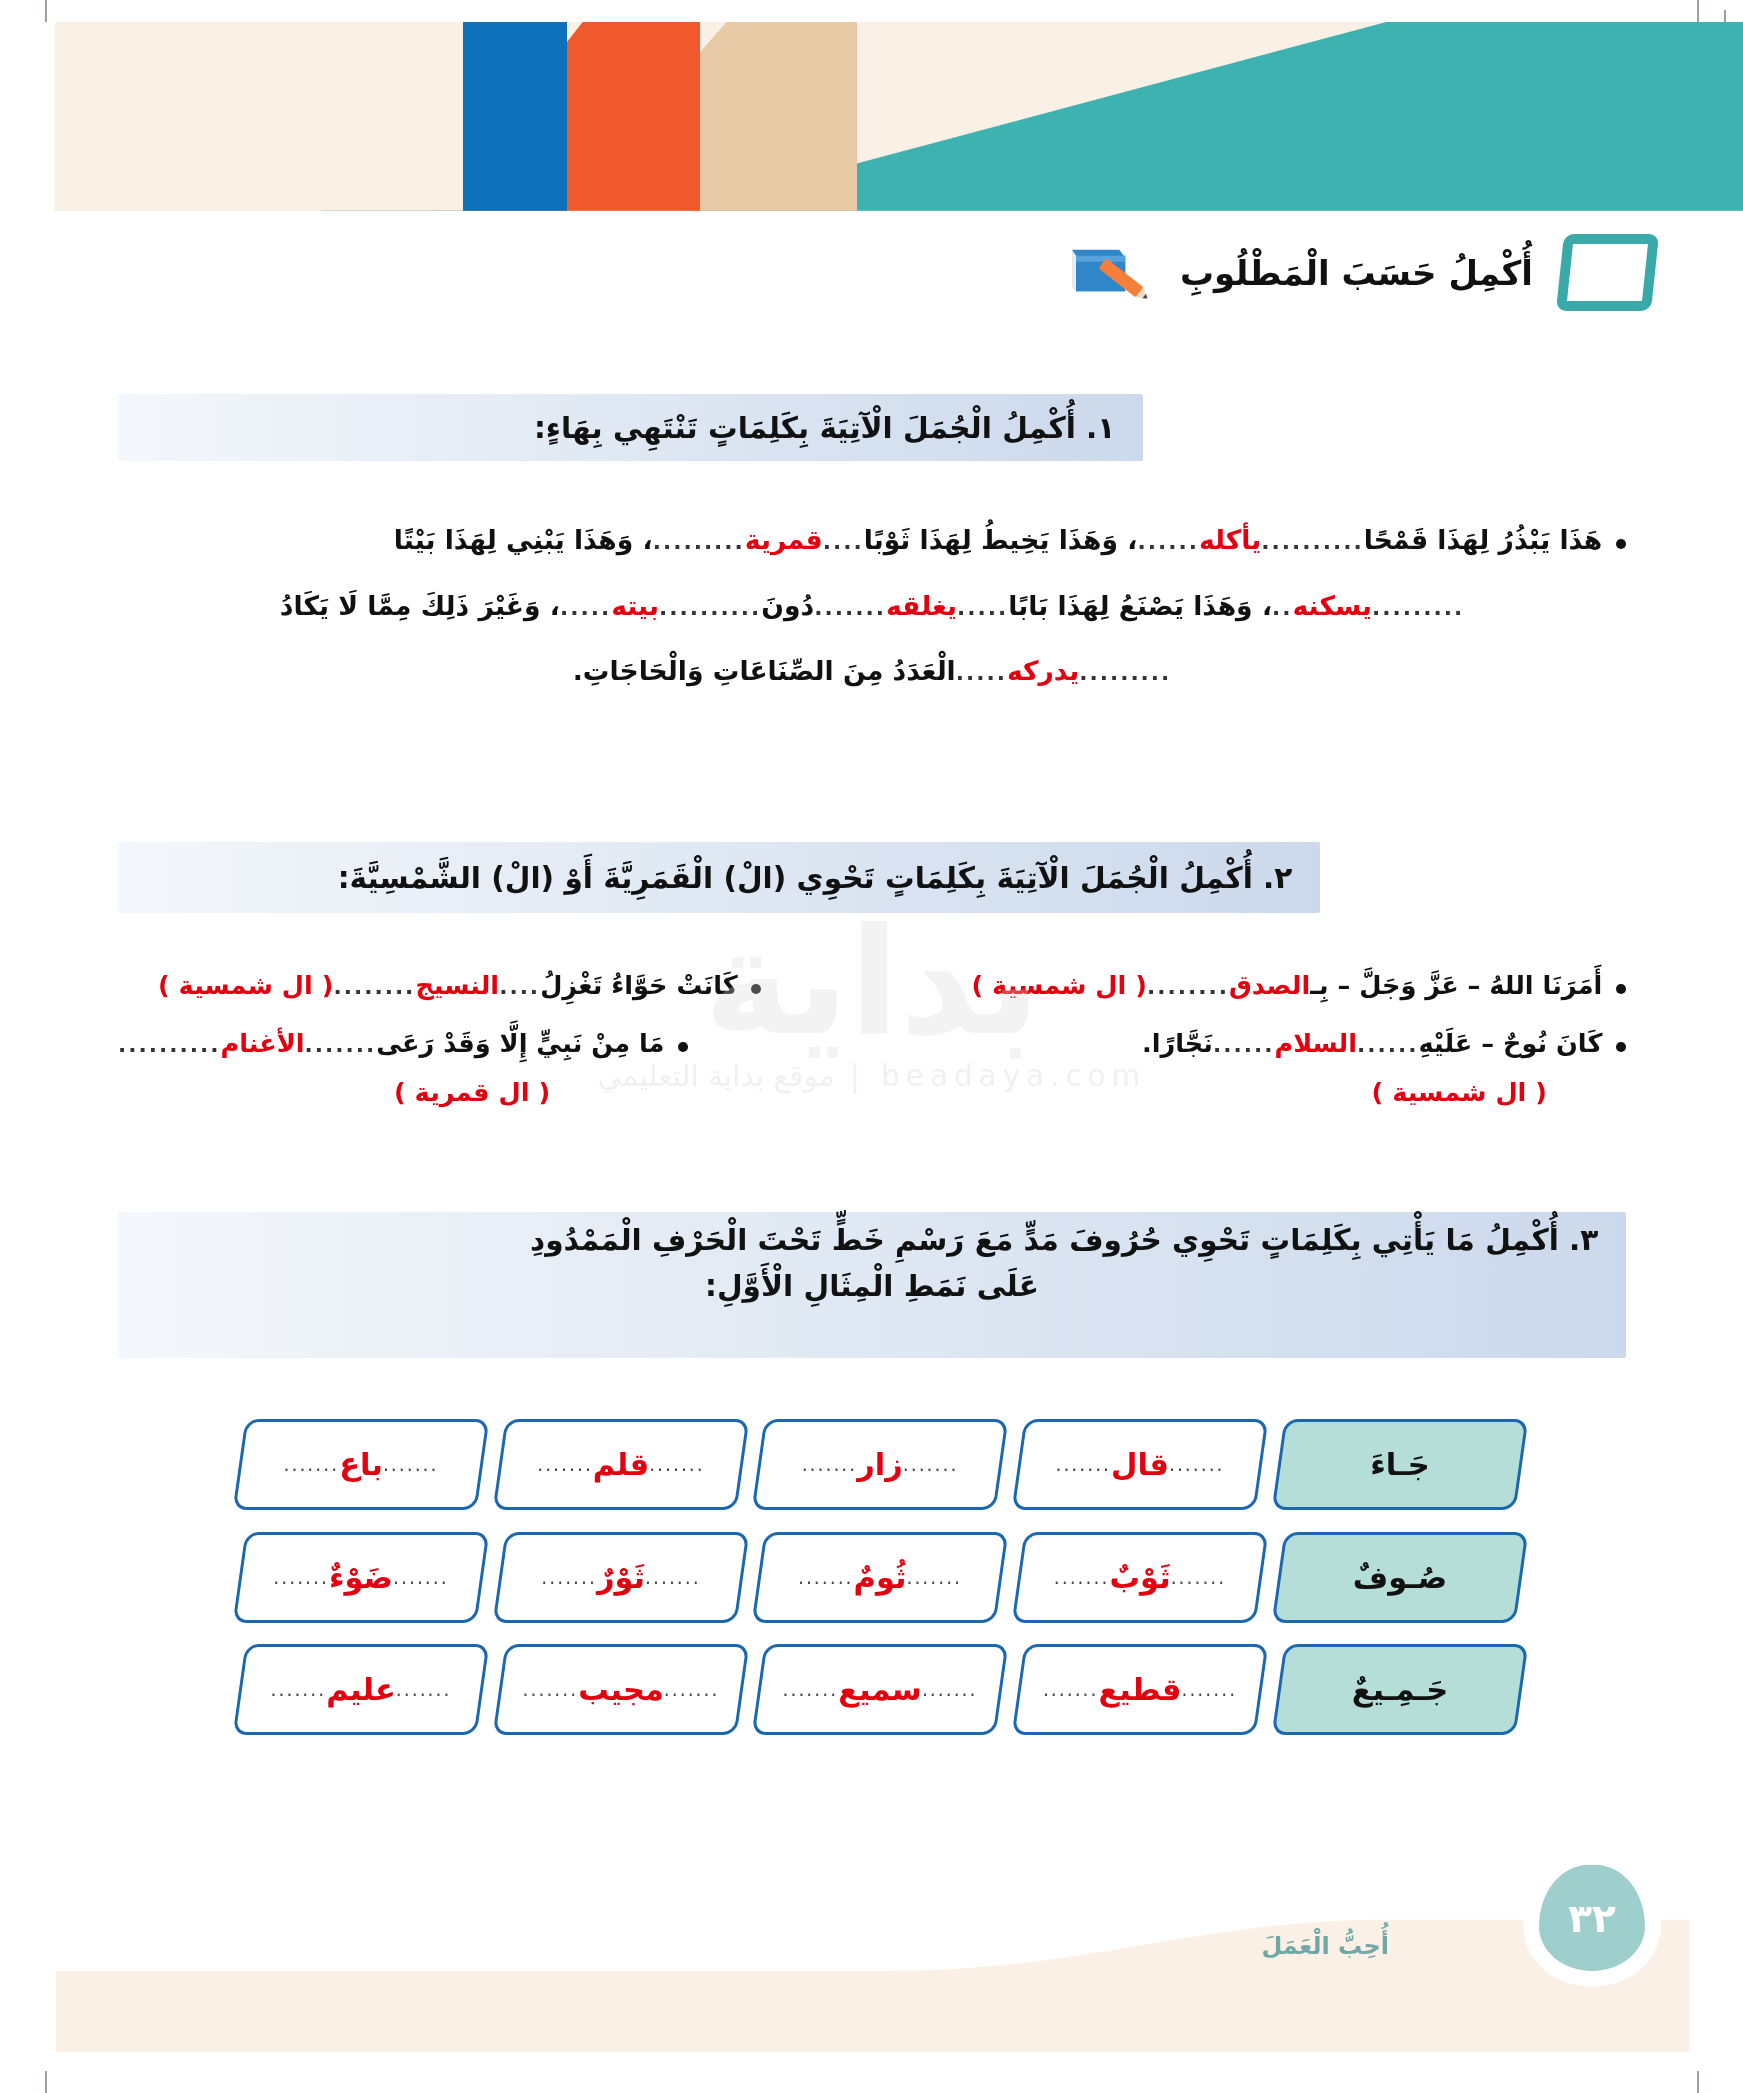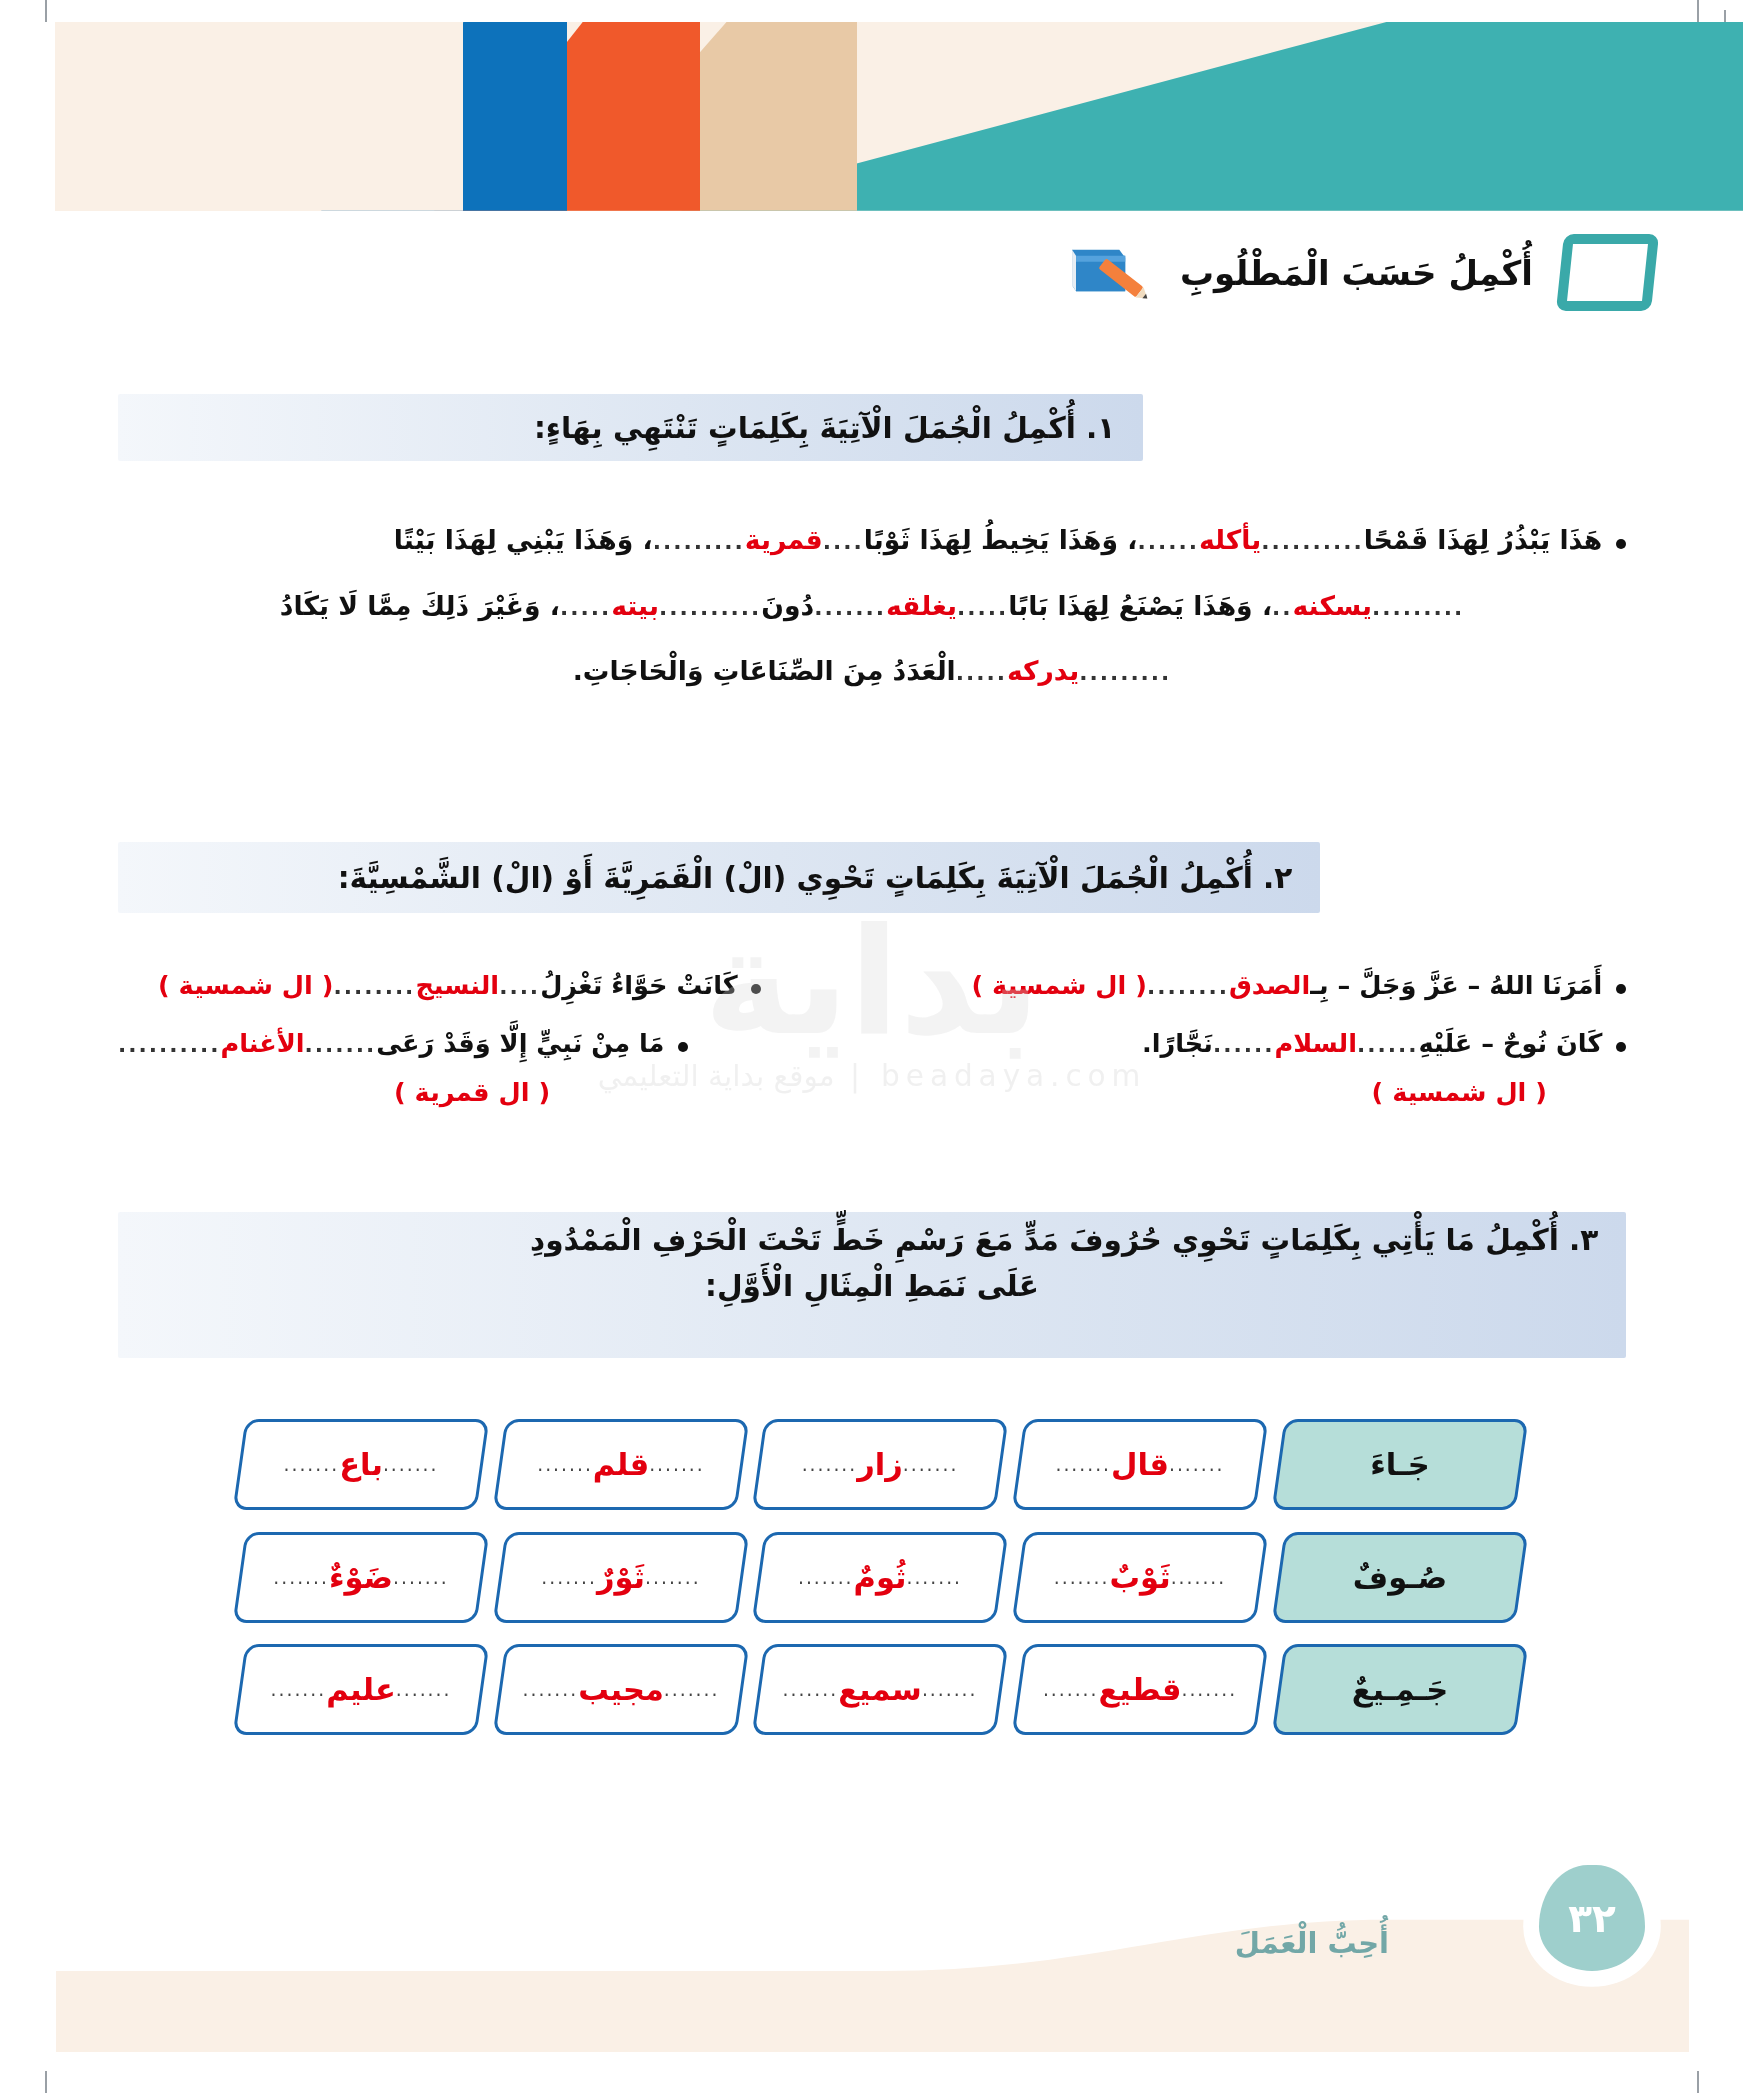--- a/index.html
+++ b/index.html
@@ -138,21 +138,21 @@
   .cell .word{font-size:30.5px;font-weight:bold;color:#e3000f;}
   .cell.example .word{color:#111;}
   .cell .ldots{font-size:18.7px;color:#444;letter-spacing:2px;}
 
   
   .footer-wave{
     position:absolute;left:55px;right:55px;bottom:41px;height:158px;overflow:hidden;
   }
   .footer-text{
     position:absolute;right:355px;bottom:133px;
-    color:#72a7a7;font-size:29px;font-weight:bold;
+    color:#72a7a7;font-size:24px;font-weight:bold;
   }
   .page-num{
     position:absolute;right:99px;bottom:122px;
     width:106px;height:106px;background:#9ecfcc;
     border-radius:46% 46% 50% 50% / 58% 58% 42% 42%;
     display:flex;align-items:center;justify-content:center;
     color:#fff;font-size:39px;font-weight:bold;
     box-shadow:0 0 0 15.8px #fff;
   }
 

